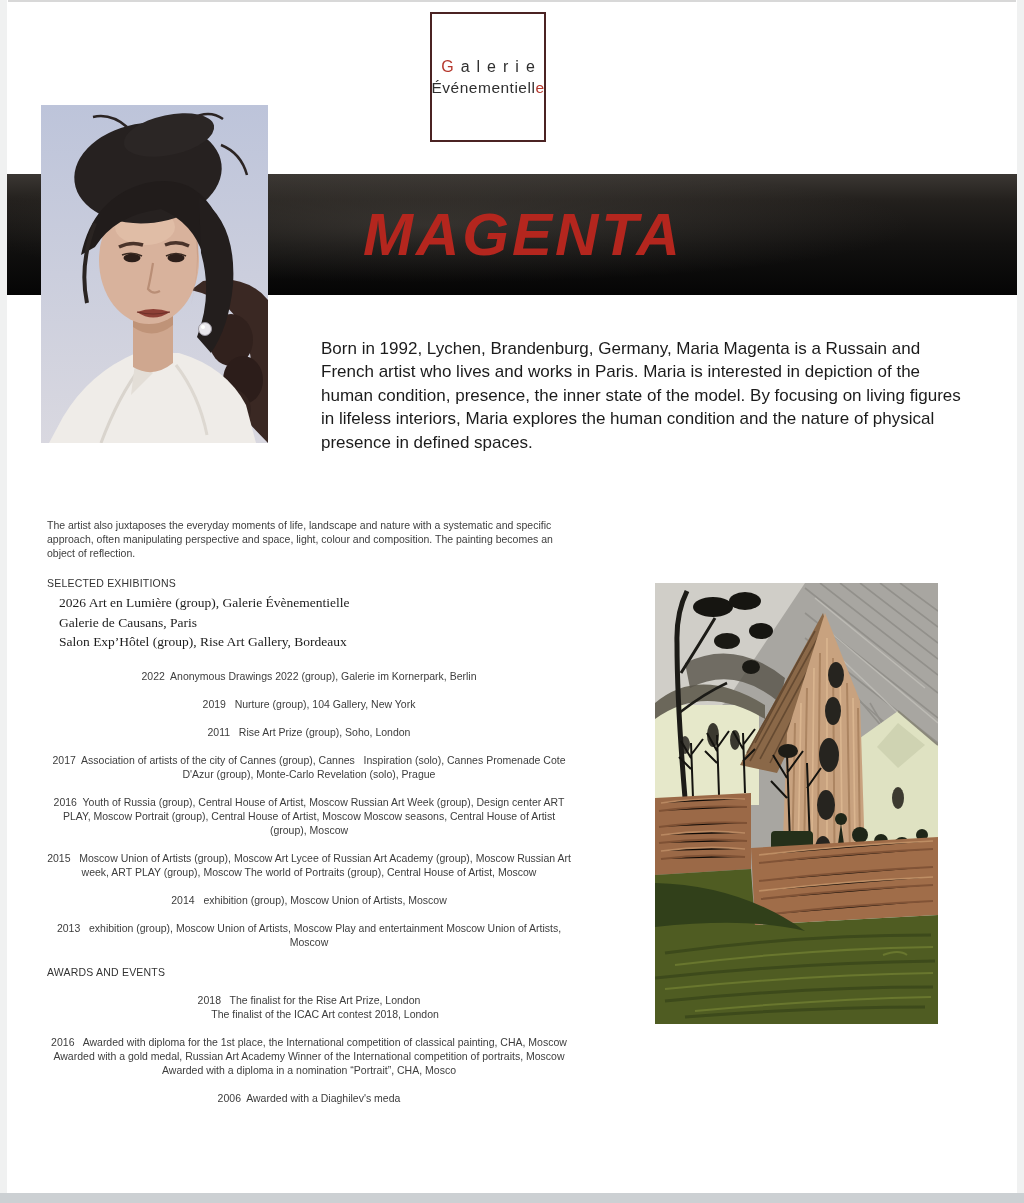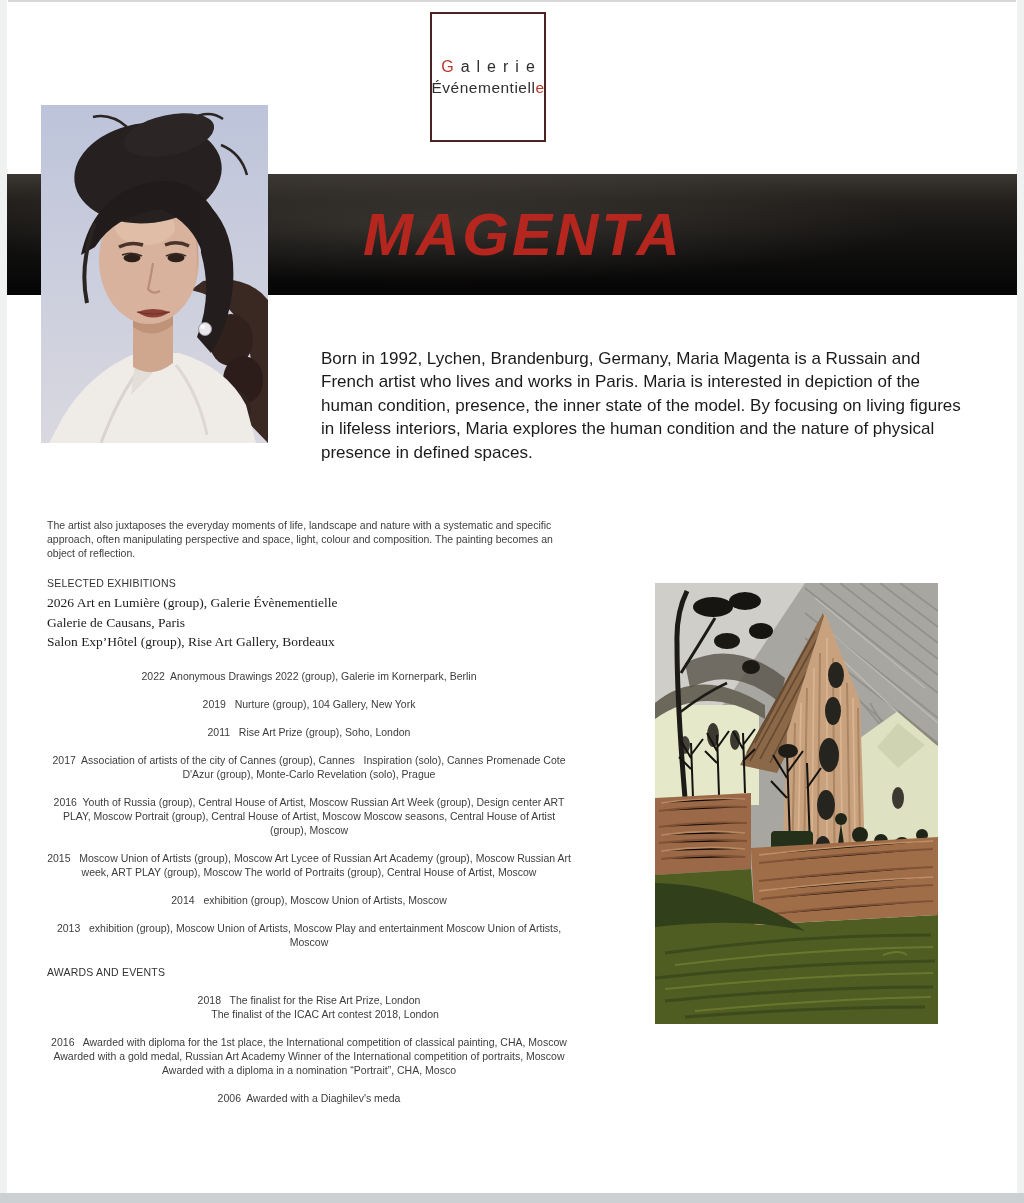--- a/index.html
+++ b/index.html
@@ -32,33 +32,33 @@
     display:flex;align-items:center;padding-left:356px;box-sizing:border-box;gap:56px;
   }
   .banner-first{font-size:60px;font-weight:700;color:#f8f8f8;letter-spacing:4px;line-height:1;}
   .banner-last{font-size:60px;font-weight:700;font-style:italic;color:#b4261e;letter-spacing:3px;line-height:1;}
 
   
   .portrait{position:absolute;left:41px;top:105px;width:227px;height:338px;z-index:2;}
 
   
   .bio{
-    position:absolute;left:321px;top:330px;width:640px;
+    position:absolute;left:321px;top:320px;width:640px;
     font-size:17px;line-height:23.4px;color:#1b1b1b;white-space:pre-wrap;
   }
 
   
   .col{
     position:absolute;left:47px;top:518px;width:524px;
     font-size:10.5px;line-height:14px;color:#3d3d3d;
   }
   .col p{margin:0;}
   .intro{white-space:pre-wrap;}
   .section-heading{margin-top:16px !important;font-size:10.5px;letter-spacing:.2px;color:#333;}
-  .serif-block{margin-top:3px;font-family:"Liberation Serif",serif;font-size:13.5px;line-height:19.5px;color:#1c1c1c;}
+  .serif-block{margin-top:3px;font-family:"Liberation Serif",serif;font-size:13.5px;line-height:19.5px;color:#1c1c1c;margin-left:12px;}
   .entry{margin-top:14px !important;white-space:pre-wrap;text-align:center;}
   .first-entry{margin-top:17px !important;}
 
   
   .painting{position:absolute;left:655px;top:583px;width:283px;height:441px;}
 </style>
 </head>
 <body>
 
 <div class="page">

